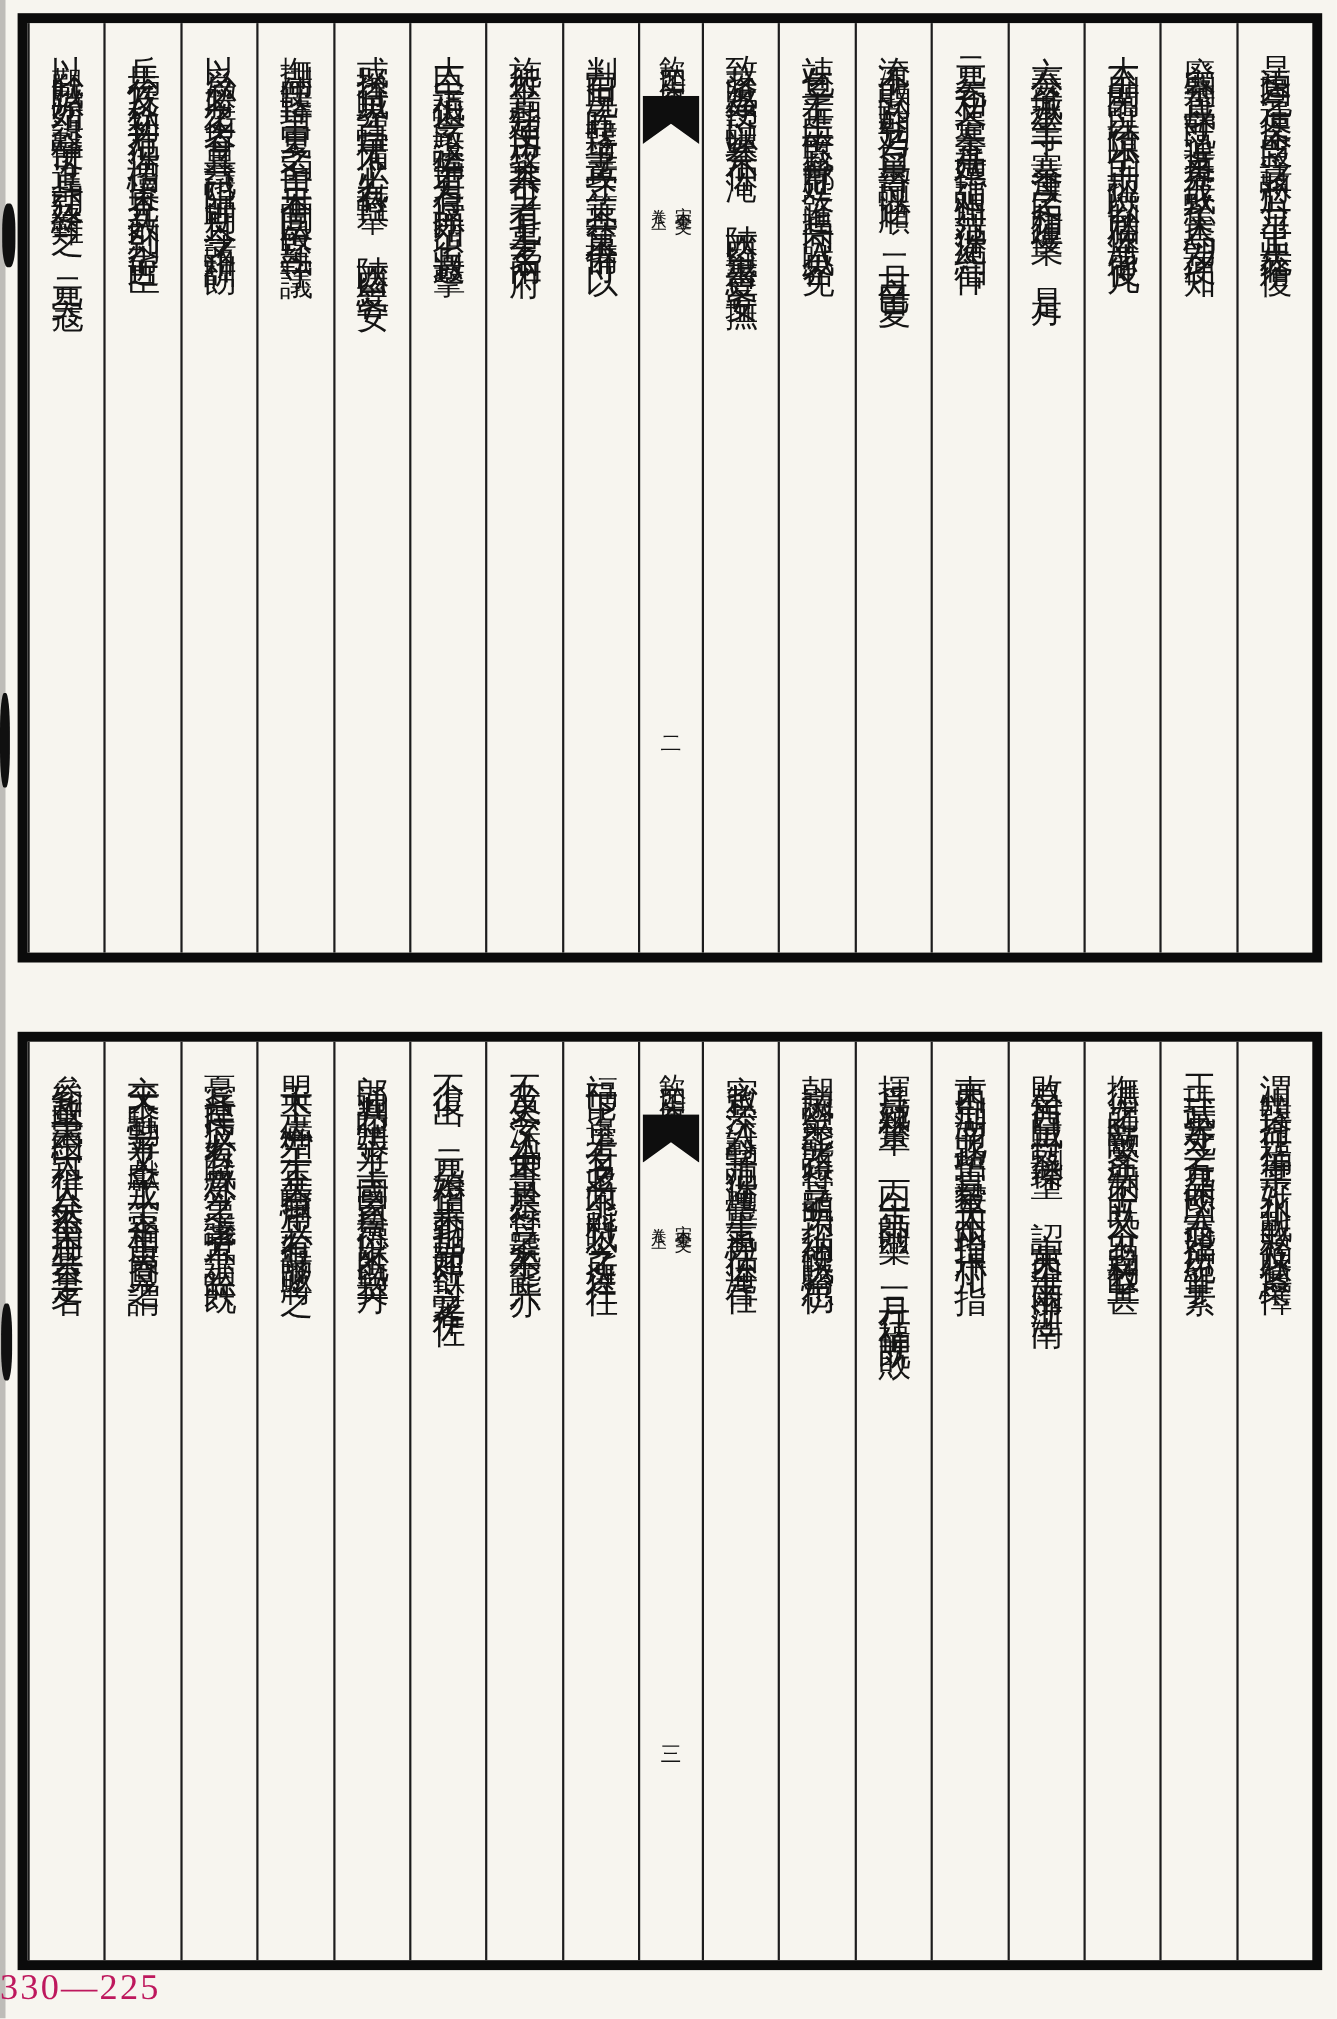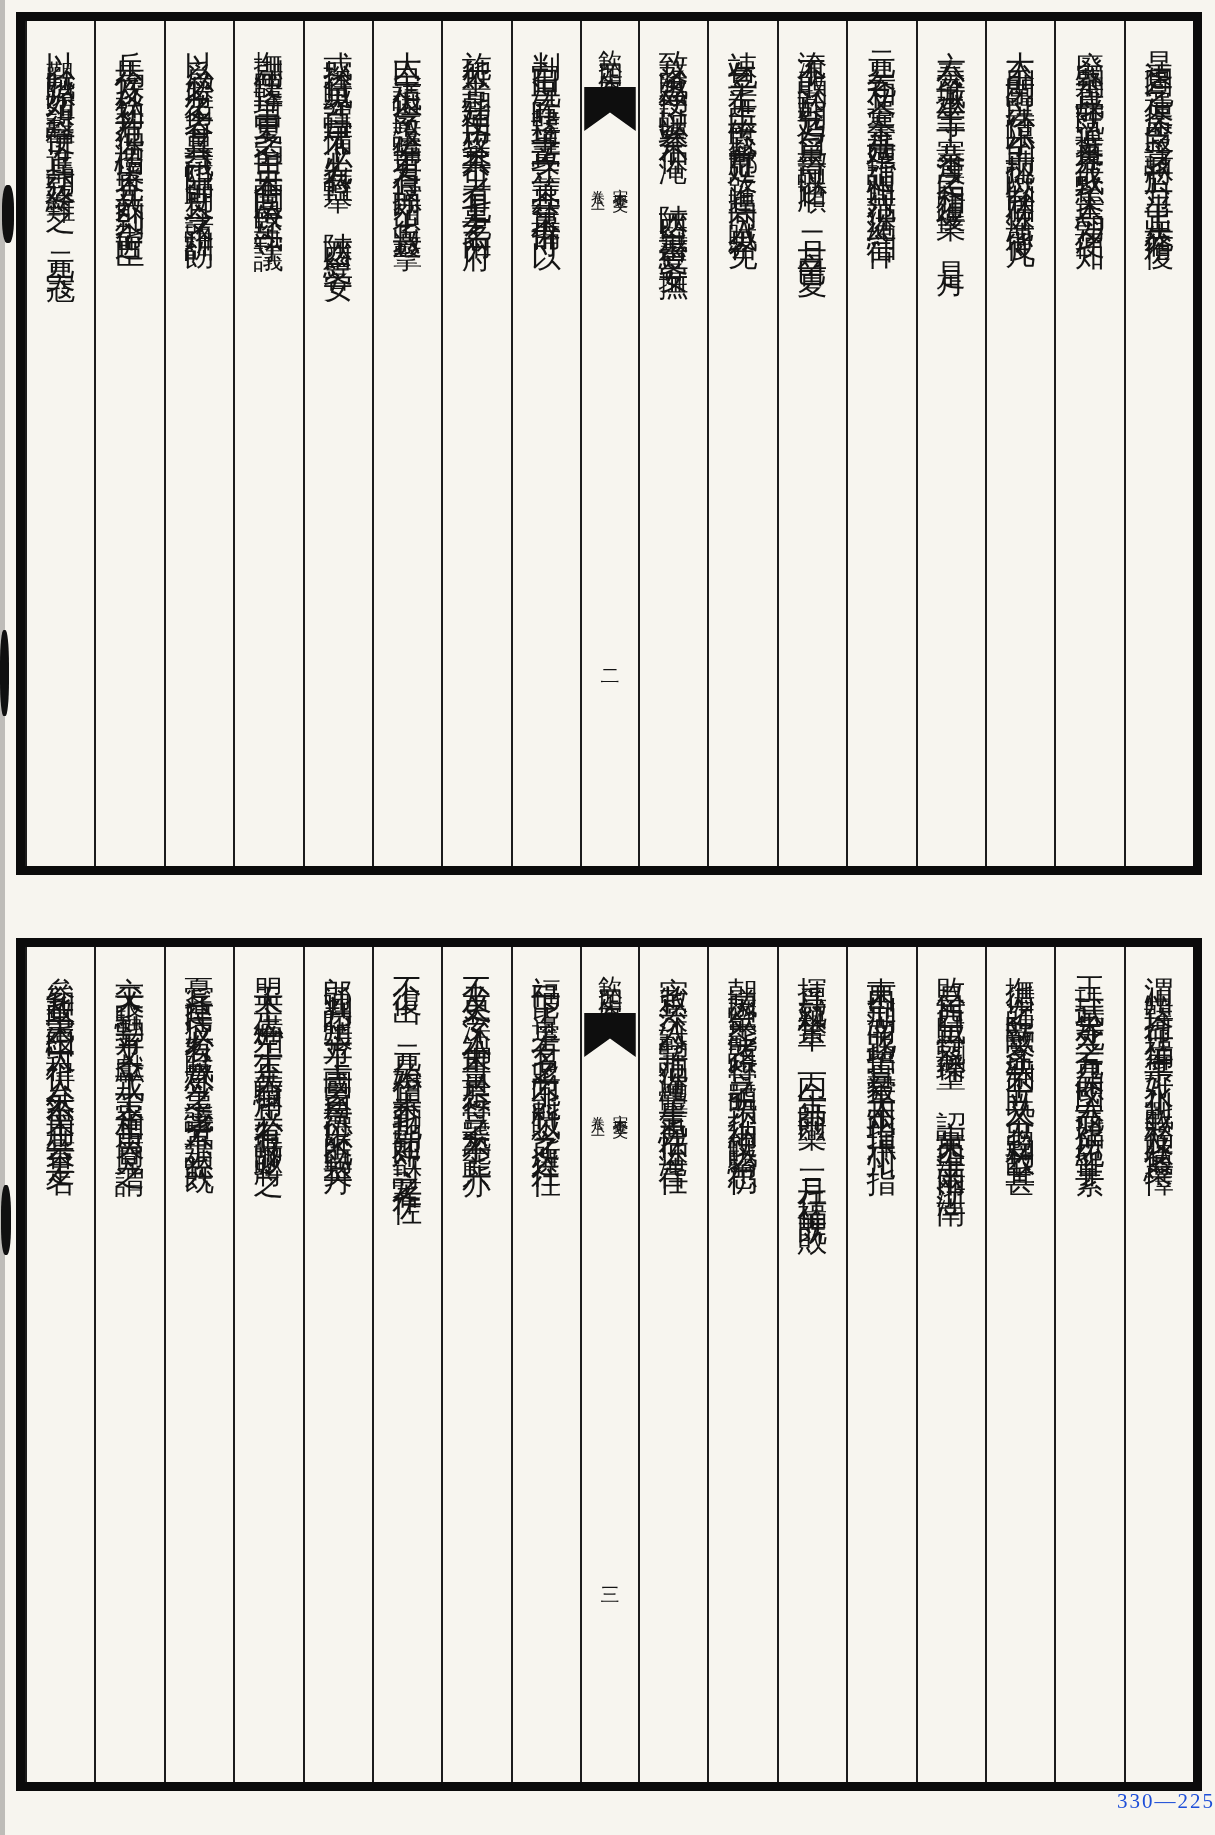--- a/index.html
+++ b/index.html
@@ -42,22 +42,22 @@
     clip-path:polygon(0 0,100% 0,100% 100%,50% 58%,0 100%);
   }
   .banxin-small{display:flex;flex-direction:row-reverse;margin-top:44px;gap:3px;}
   .banxin-work{writing-mode:vertical-rl;text-orientation:upright;font-size:16px;letter-spacing:3px;line-height:22px;}
   .banxin-chapter{writing-mode:vertical-rl;text-orientation:upright;font-size:14px;letter-spacing:3px;line-height:18px;margin-top:4px;}
   .banxin-page{
     position:absolute;top:76%;left:50%;transform:translateX(-50%);
     font-size:19px;
   }
   .footer-number{
-    position:absolute;top:1789px;left:0;width:100%;text-align:right;
-    font-size:21px;letter-spacing:2px;color:#1d4ed8;
+    position:absolute;top:1789px;left:0;width:100%;text-align:left;
+    font-size:33px;letter-spacing:2px;color:#be185d;
   }
   .artifact{position:absolute;background:#101010;border-radius:40%;}
   .a1{left:2px;top:185px;width:12px;height:58px;}
   .a2{left:0;top:630px;width:9px;height:86px;}
   .a3{left:1px;top:1185px;width:10px;height:70px;}
   .edge-shade{position:absolute;left:0;top:0;width:5px;height:100%;background:rgba(20,20,20,.25);}
 </style>
 </head>
 <body>
 

